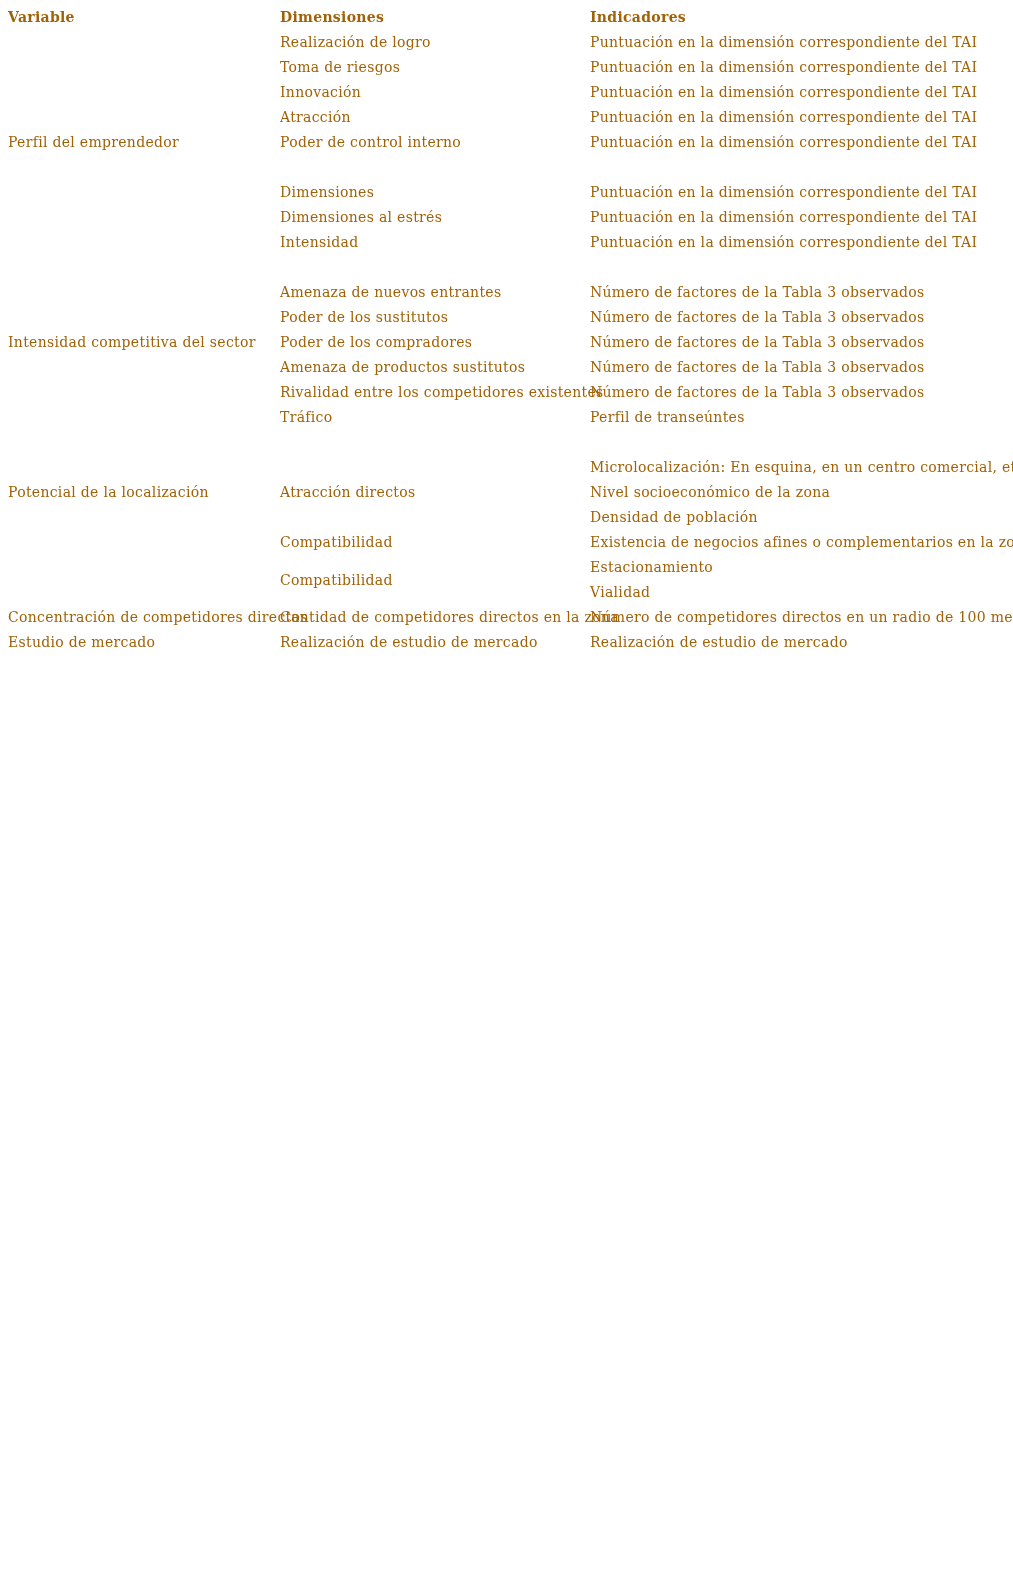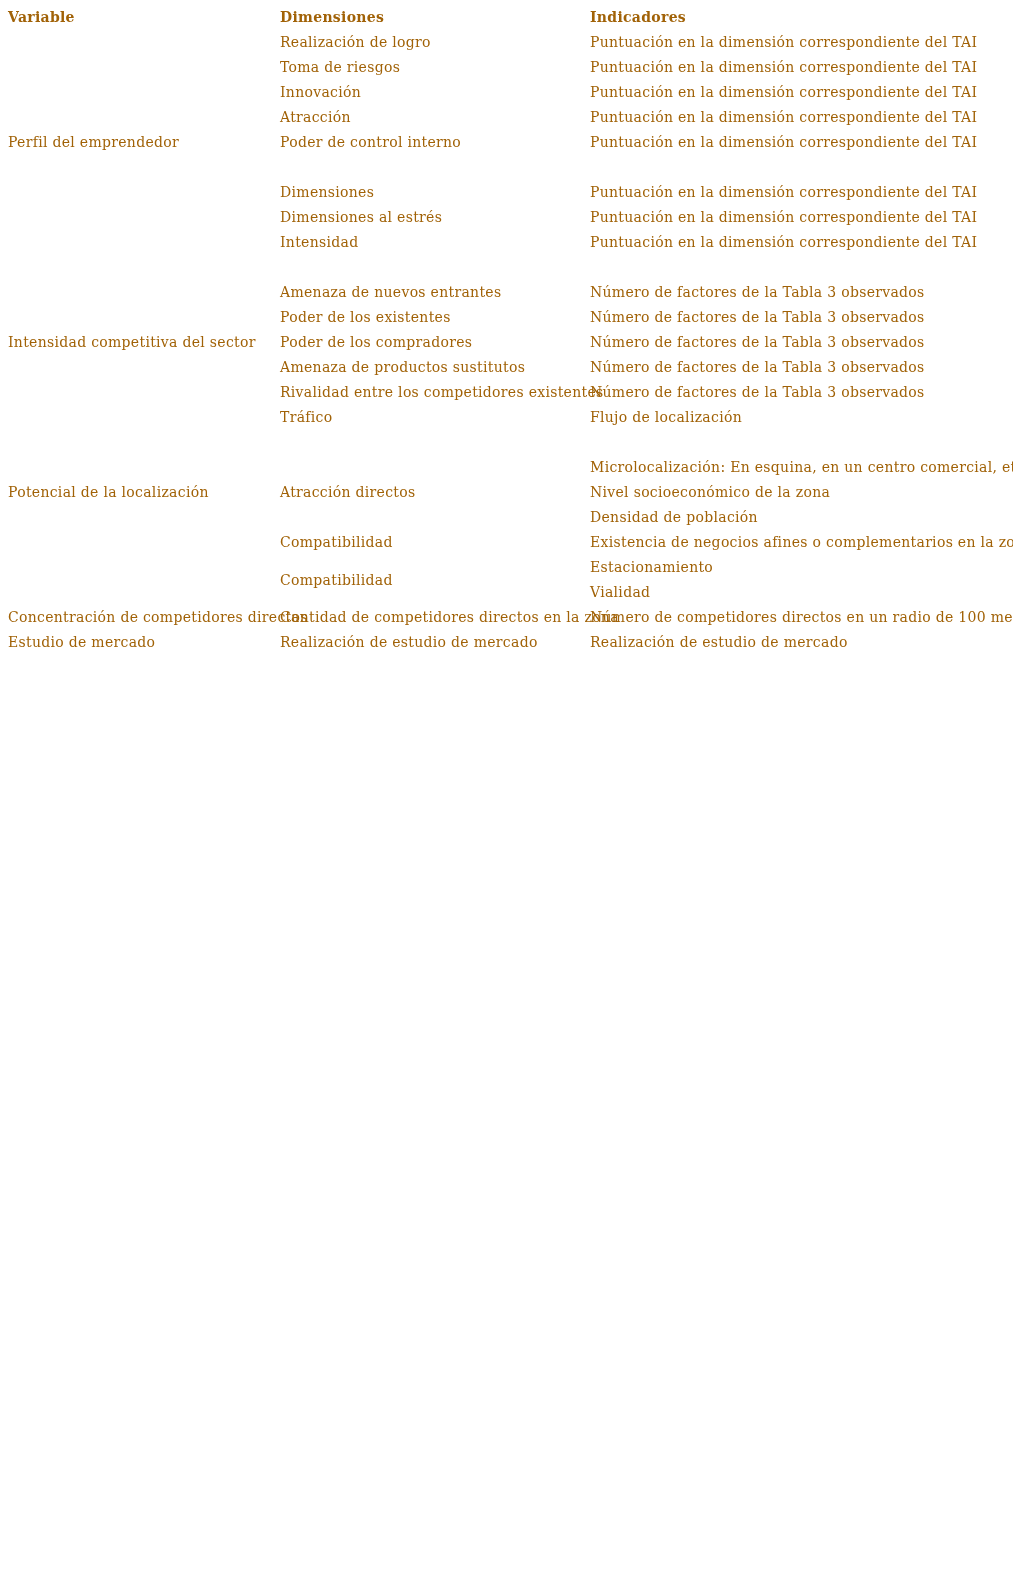--- a/index.html
+++ b/index.html
@@ -116,42 +116,42 @@
       <td></td>
       <td></td>
     </tr>
     <tr>
       <td></td>
       <td>Amenaza de nuevos entrantes</td>
       <td>Número de factores de la Tabla 3 observados</td>
     </tr>
     <tr>
       <td></td>
-      <td>Poder de los existentes</td>
+      <td>Poder de los sustitutos</td>
       <td>Número de factores de la Tabla 3 observados</td>
     </tr>
     <tr>
       <td>Intensidad competitiva del sector</td>
       <td>Poder de los compradores</td>
       <td>Número de factores de la Tabla 3 observados</td>
     </tr>
     <tr>
       <td></td>
       <td>Amenaza de productos sustitutos</td>
       <td>Número de factores de la Tabla 3 observados</td>
     </tr>
     <tr>
       <td></td>
       <td>Rivalidad entre los competidores existentes</td>
       <td>Número de factores de la Tabla 3 observados</td>
     </tr>
     <tr>
       <td></td>
       <td>Tráfico</td>
-      <td>Flujo de localización</td>
+      <td>Perfil de transeúntes</td>
     </tr>
     <tr>
       <td></td>
       <td></td>
       <td></td>
     </tr>
     <tr>
       <td></td>
       <td></td>
       <td>Microlocalización: En esquina, en un centro comercial, etc.</td>

